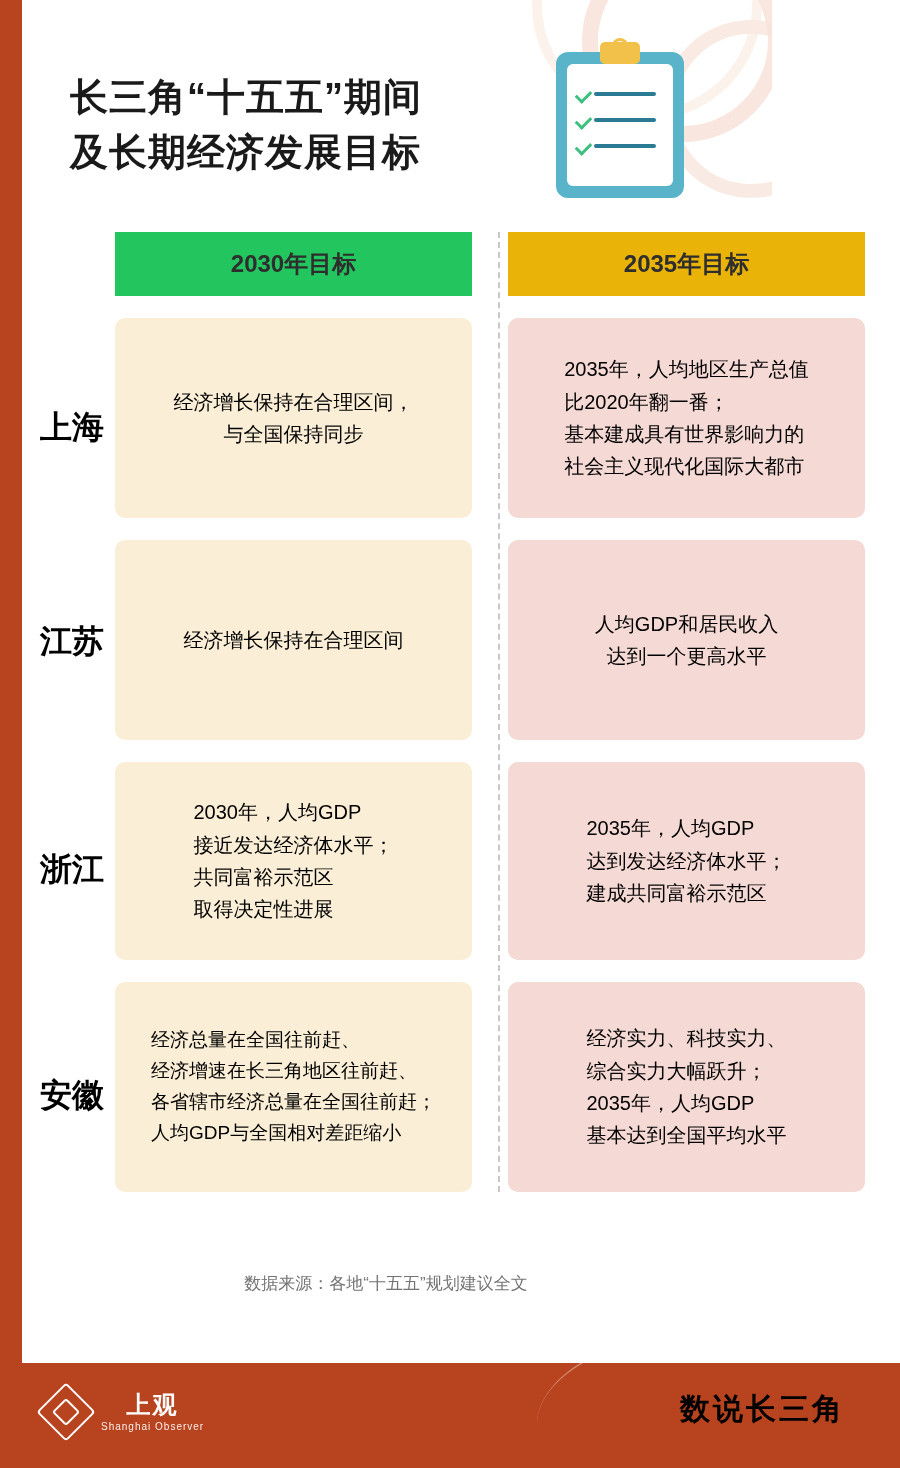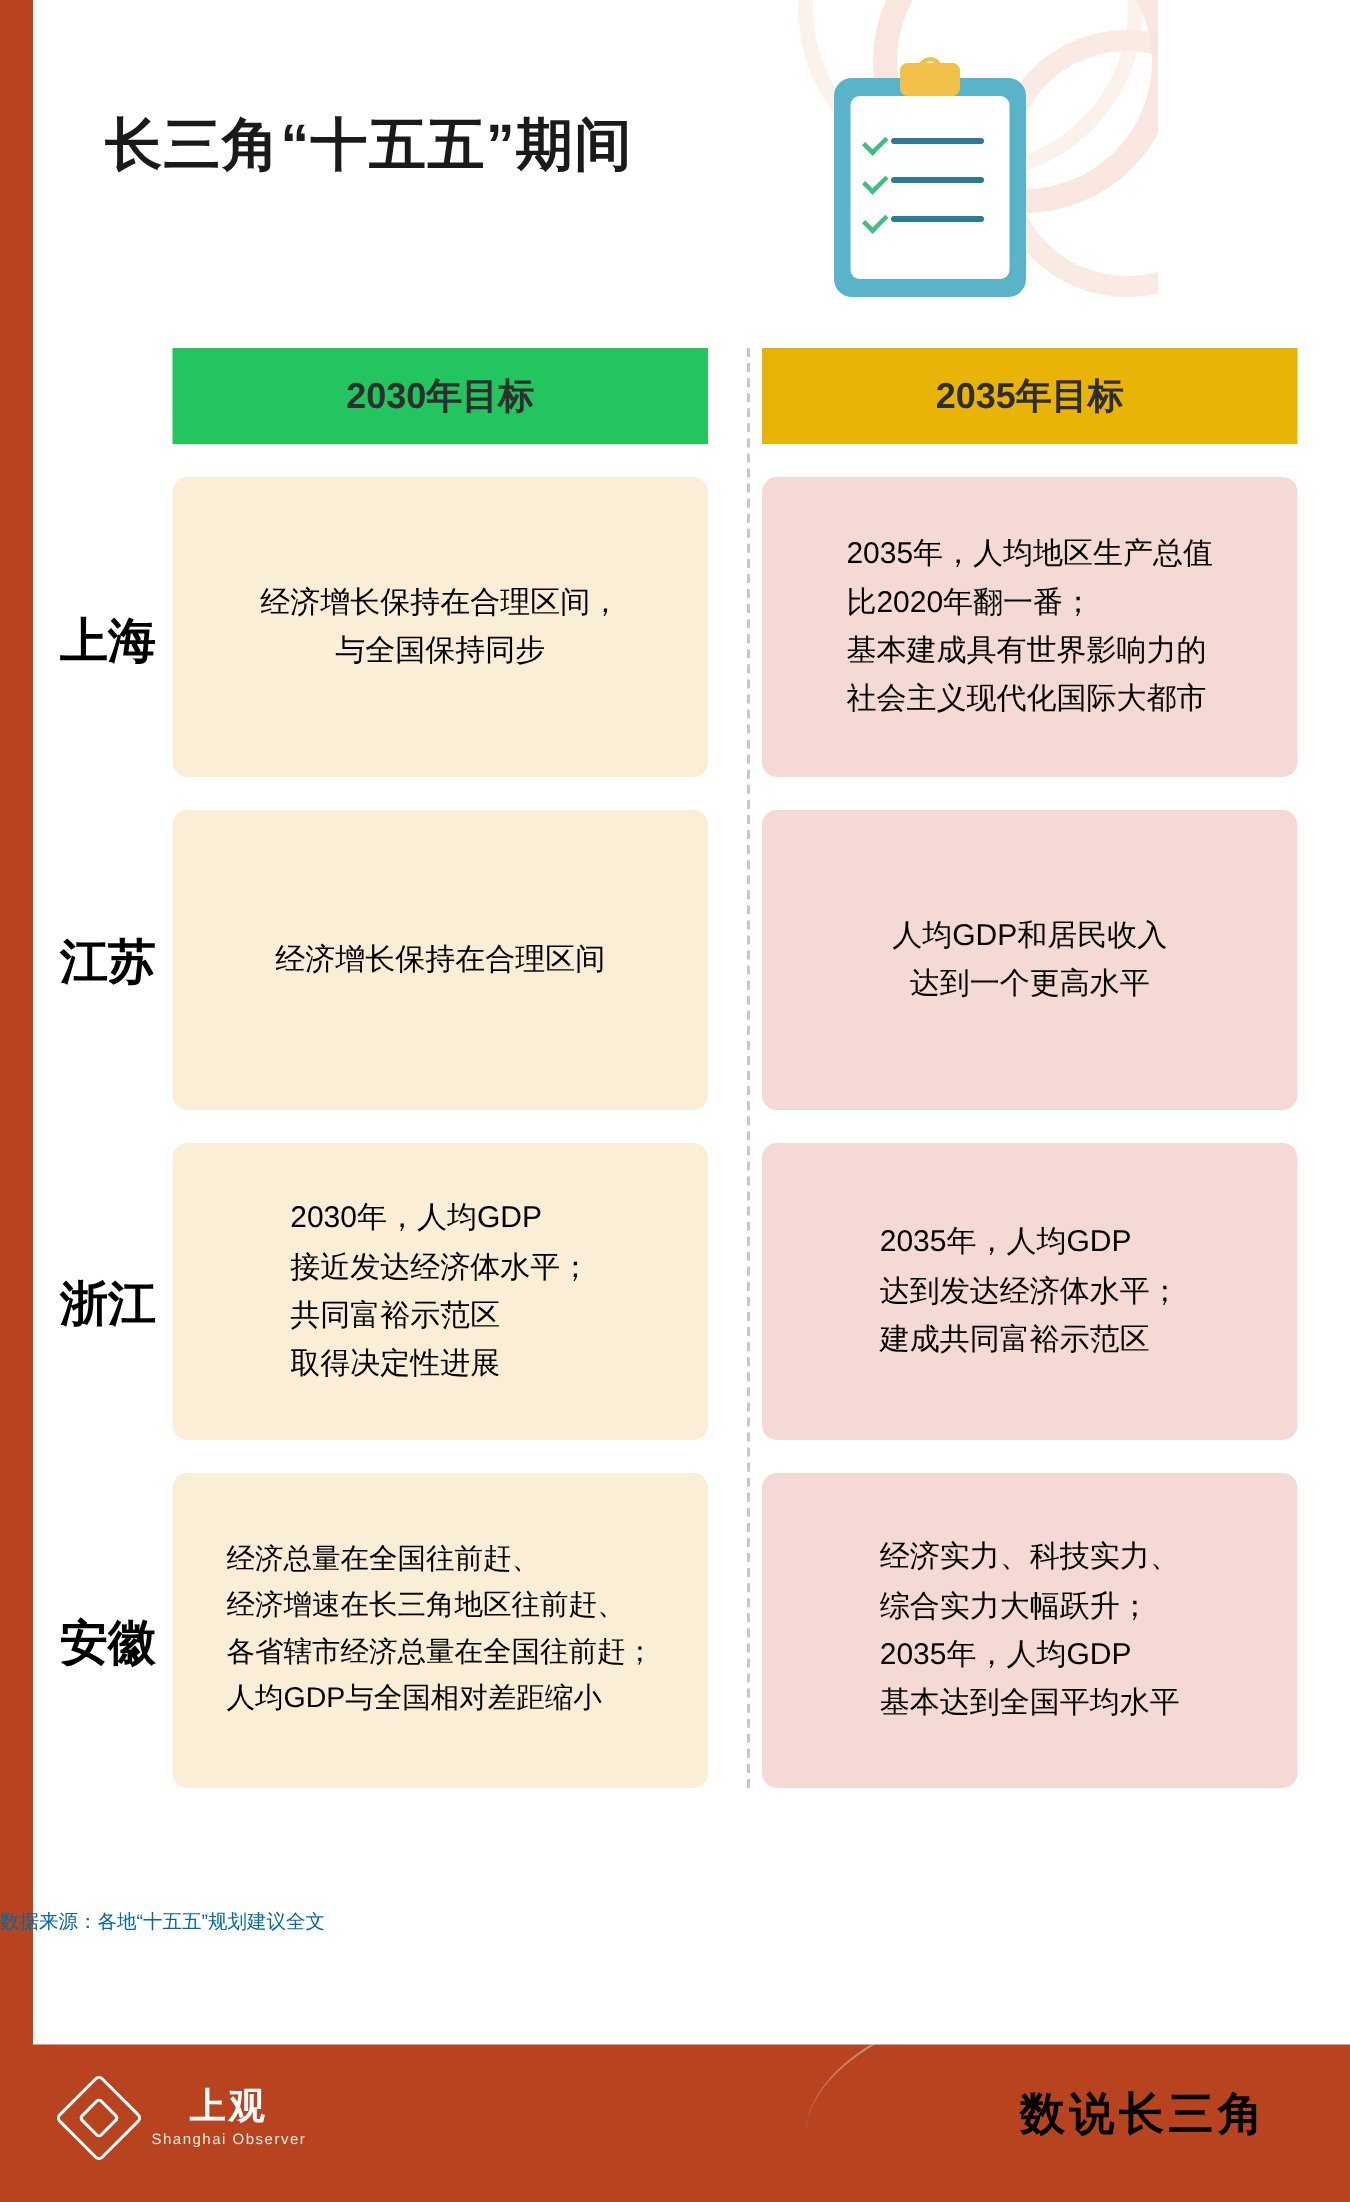--- a/index.html
+++ b/index.html
@@ -175,22 +175,23 @@
   }
   .cell-text.center { text-align: center; }
   .cell-text.left-al { text-align: left; }
   .row-wrap { position: relative; }
   
   .source {
     position: absolute;
     left: 0;
     right: 0;
     top: 1272px;
-    font-size: 13px;
-    color: #0369a1;
+    text-align: center;
+    font-size: 17px;
+    color: #737373;
   }
   
   .footer {
     position: absolute;
     left: 0;
     bottom: 0;
     width: 900px;
     height: 105px;
     background: #b8441f;
     overflow: hidden;
@@ -267,20 +268,21 @@
   <div class="left-bar"></div>
 
   <div class="deco-top">
     <div class="firework" style="left:110px;top:-60px;width:170px;height:170px;border:16px solid #f6ded4;opacity:.75;"></div>
     <div class="firework" style="left:190px;top:20px;width:150px;height:150px;border:14px solid #f7e3d8;opacity:.7;"></div>
     <div class="firework" style="left:60px;top:-110px;width:210px;height:210px;border:10px solid #fae9e0;opacity:.6;"></div>
   </div>
 
   <div class="header">
     <div class="title-line">长三角“十五五”期间</div>
+    <div class="title-line">及长期经济发展目标</div>
   </div>
 
   <div class="clipboard">
     <div class="cb-board"></div>
     <div class="cb-paper"></div>
     <div class="cb-clip-top"></div>
     <div class="cb-clip"></div>
     <div class="cb-check" style="top:52px;"></div>
     <div class="cb-check" style="top:78px;"></div>
     <div class="cb-check" style="top:104px;"></div>

